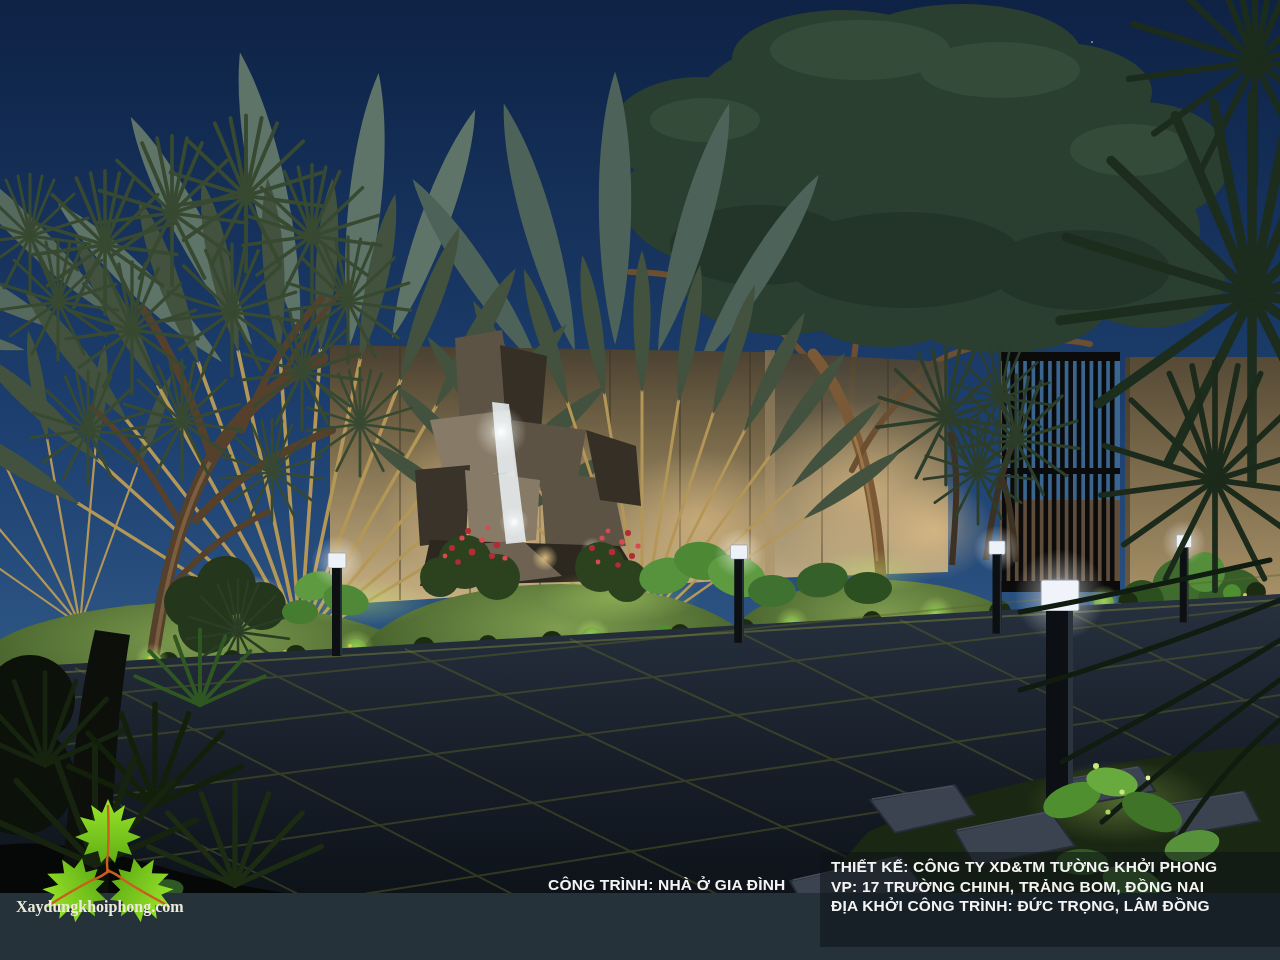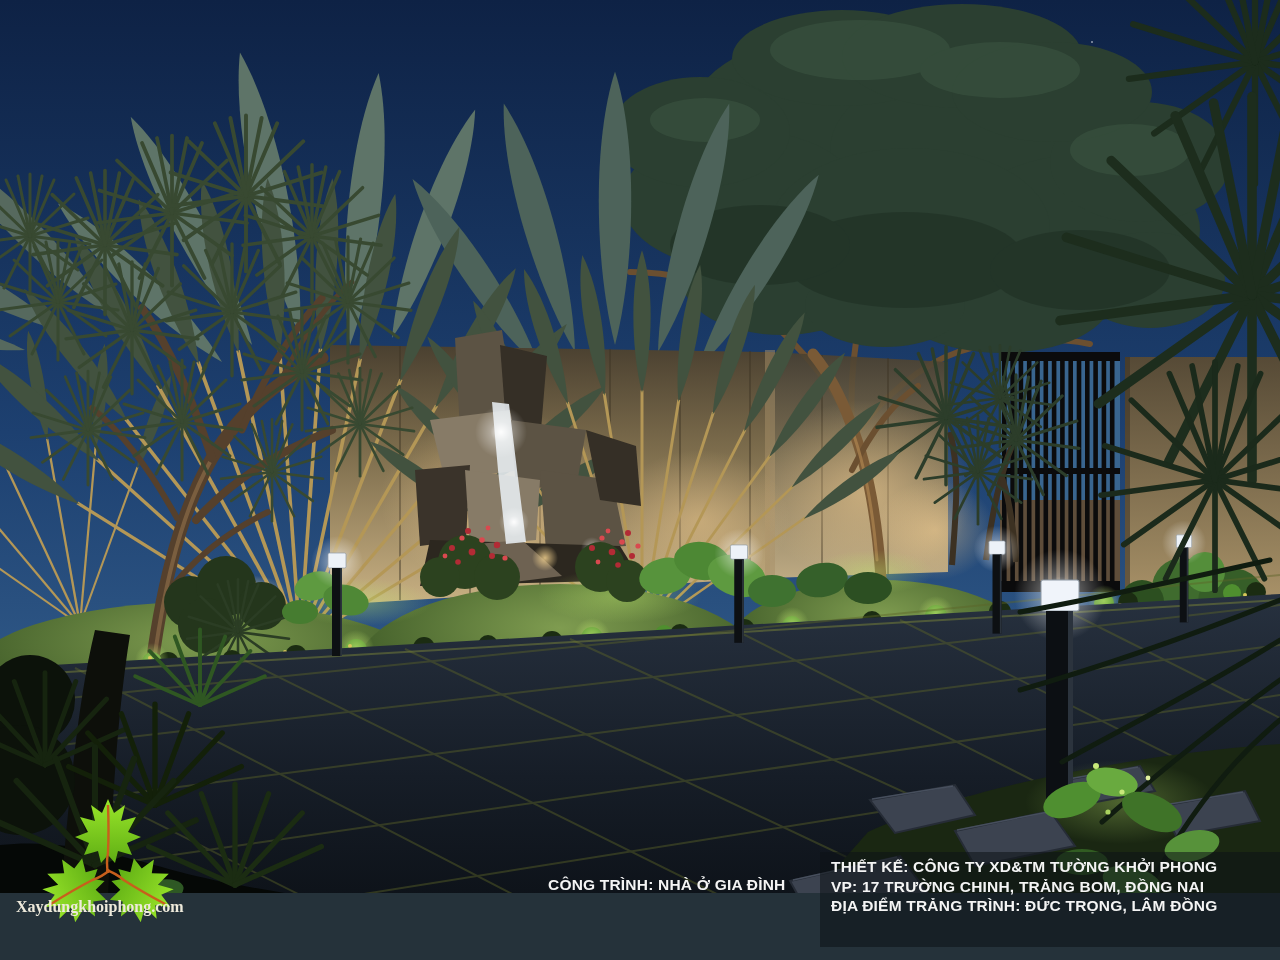--- a/index.html
+++ b/index.html
@@ -583,21 +583,21 @@
     </g>
   </g>
 </svg>
 
 <div class="strip"></div>
 <div class="info-panel"></div>
 
 <div class="info-lines">
   <div>THIẾT KẾ: CÔNG TY XD&amp;TM TƯỜNG KHỞI PHONG</div>
   <div>VP: 17 TRƯỜNG CHINH, TRẢNG BOM, ĐỒNG NAI</div>
-  <div>ĐỊA ĐIỂM TRẢNG TRÌNH: ĐỨC TRỌNG, LÂM ĐỒNG</div>
+  <div>ĐỊA KHỞI CÔNG TRÌNH: ĐỨC TRỌNG, LÂM ĐỒNG</div>
 </div>
 
 <div class="project-label">CÔNG TRÌNH: NHÀ Ở GIA ĐÌNH</div>
 
 <div class="logo">
   <svg class="logo-leaves" width="150" height="160" viewBox="0 0 150 160">
     <defs>
       <linearGradient id="leafGrad" x1="0" y1="0" x2="0" y2="1">
         <stop offset="0" style="stop-color:var(--leaf-green-light,#9ae62a)"></stop>
         <stop offset="1" style="stop-color:var(--leaf-green-dark,#5fae14)"></stop>

